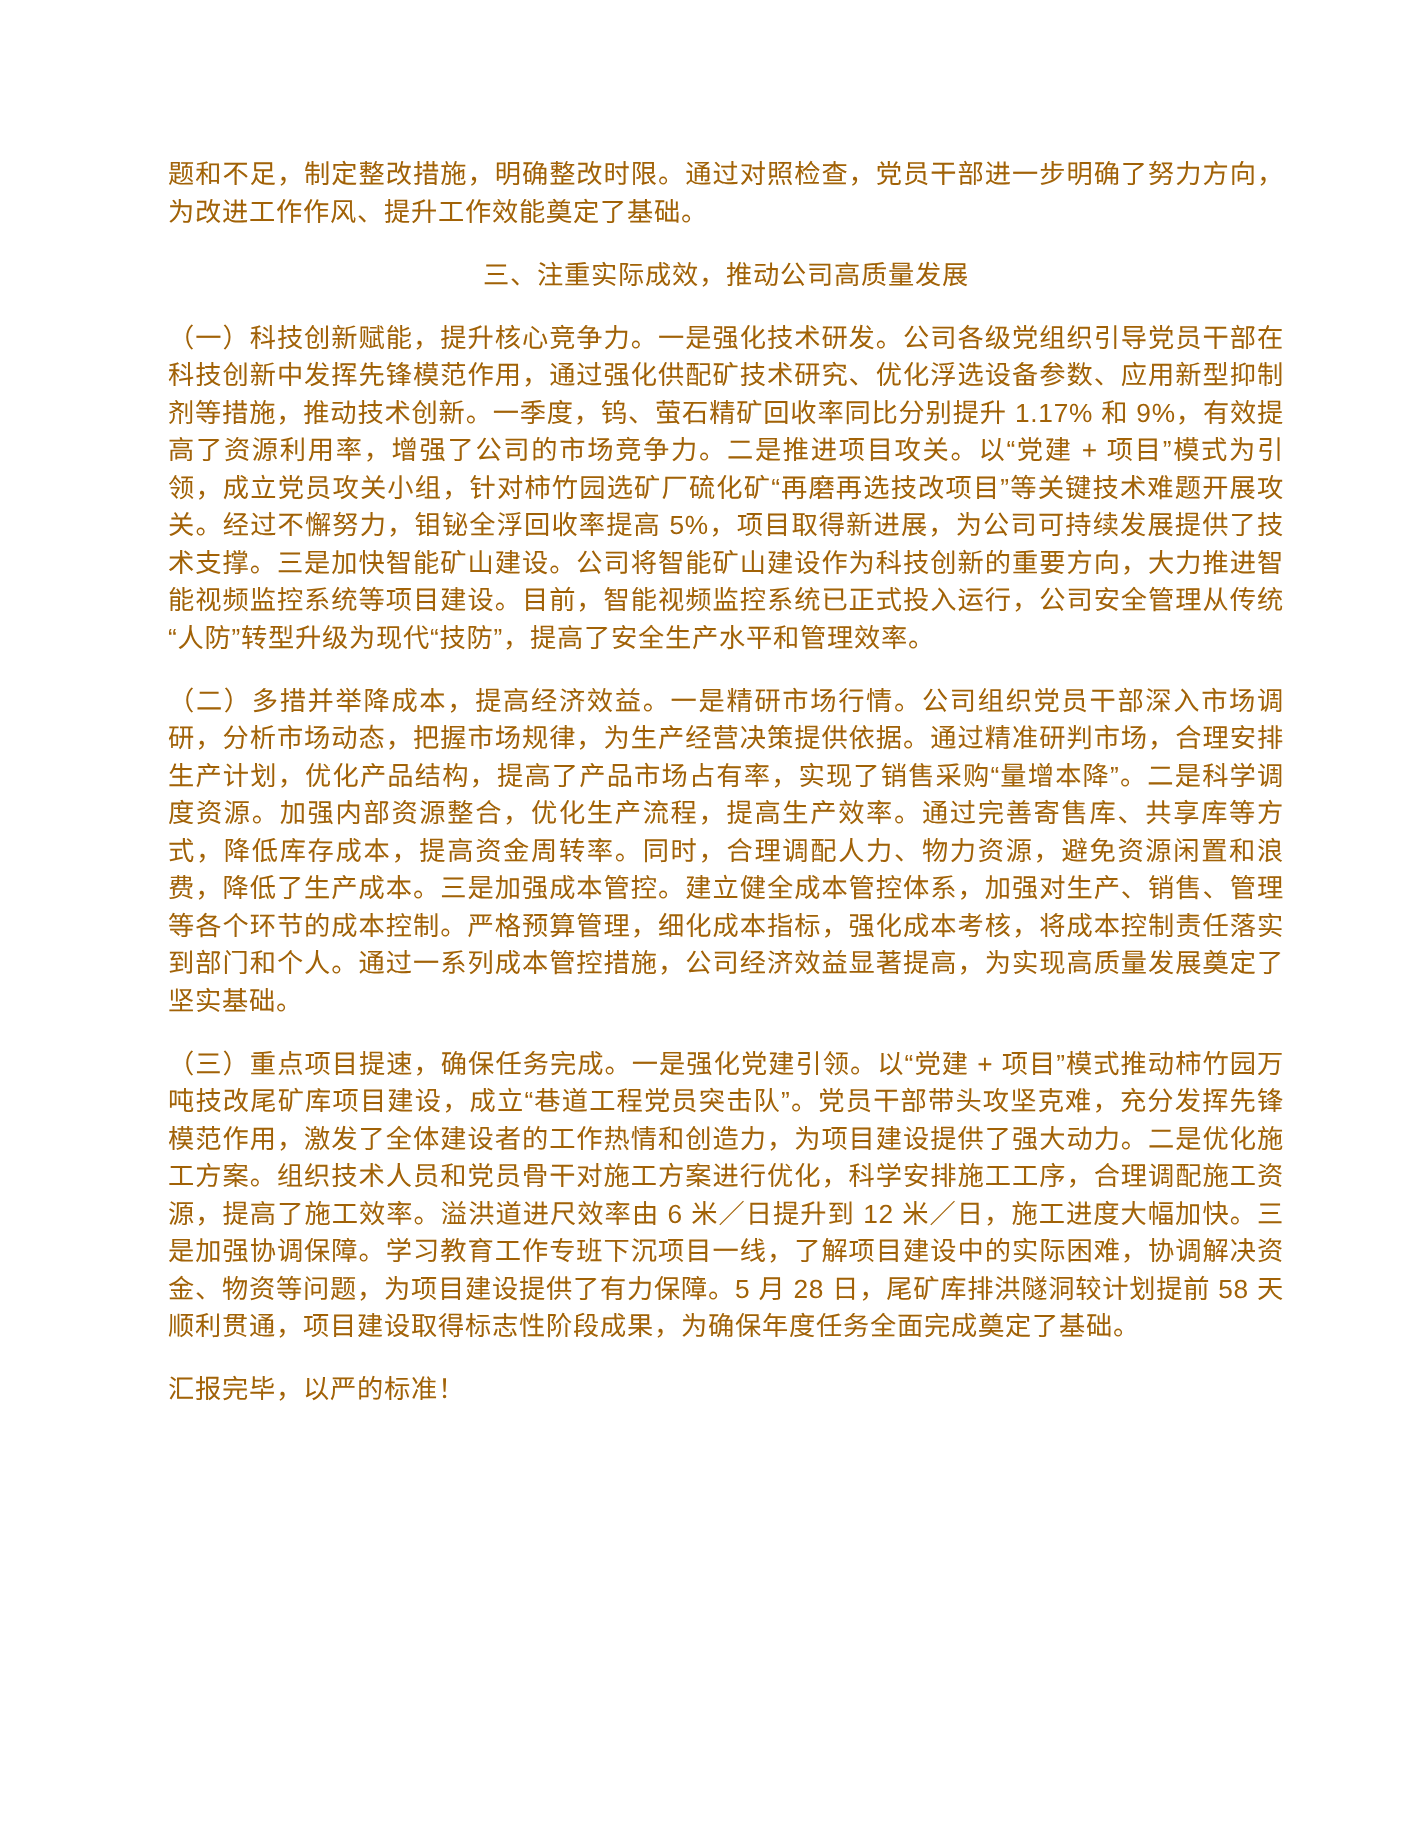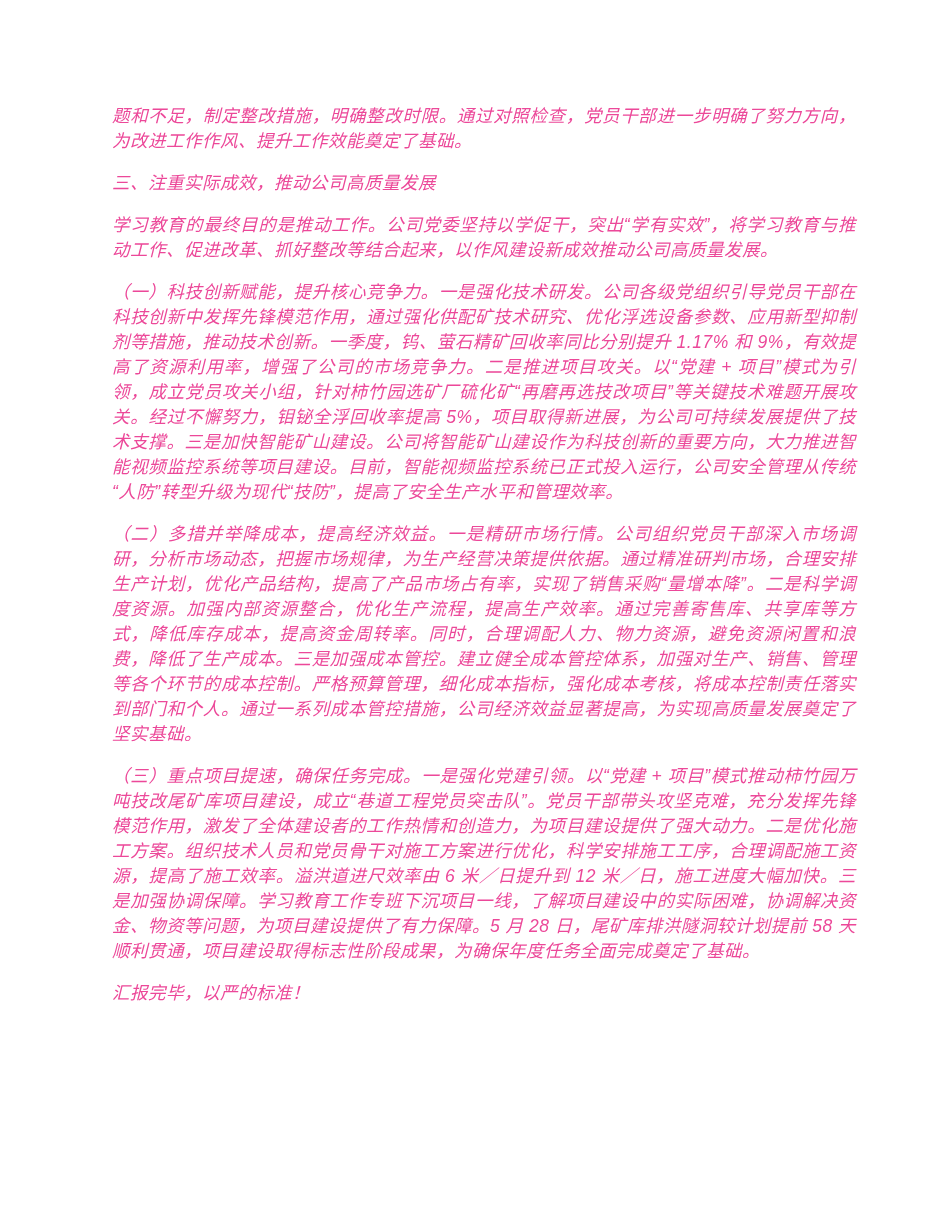--- a/index.html
+++ b/index.html
@@ -7,47 +7,45 @@
     padding: 0;
     background: #ffffff;
   }
   .page {
     position: relative;
     width: 950px;
     height: 1104px;
     background: #ffffff;
     overflow: hidden;
     font-family: "Liberation Sans", sans-serif;
-    color: #ec4899;
-    font-style: italic;
+    color: #a16207;
   }
   .content {
     position: absolute;
     left: 112px;
     top: 104px;
     width: 744px;
   }
   .para {
     font-size: 17.5px;
     line-height: 25px;
     margin: 0 0 17px 0;
     text-align: justify;
     letter-spacing: 0.5px;
     word-break: break-all;
   }
   .para.heading {
-    text-align: left;
+    text-align: center;
   }
 </style>
 </head>
 <body>
 
 <div class="page">
   <div class="content">
     <p class="para">题和不足，制定整改措施，明确整改时限。通过对照检查，党员干部进一步明确了努力方向，为改进工作作风、提升工作效能奠定了基础。</p>
     <p class="para heading">三、注重实际成效，推动公司高质量发展</p>
-    <p class="para">学习教育的最终目的是推动工作。公司党委坚持以学促干，突出“学有实效”，将学习教育与推动工作、促进改革、抓好整改等结合起来，以作风建设新成效推动公司高质量发展。</p>
     <p class="para">（一）科技创新赋能，提升核心竞争力。一是强化技术研发。公司各级党组织引导党员干部在科技创新中发挥先锋模范作用，通过强化供配矿技术研究、优化浮选设备参数、应用新型抑制剂等措施，推动技术创新。一季度，钨、萤石精矿回收率同比分别提升 1.17% 和 9%，有效提高了资源利用率，增强了公司的市场竞争力。二是推进项目攻关。以“党建 + 项目”模式为引领，成立党员攻关小组，针对柿竹园选矿厂硫化矿“再磨再选技改项目”等关键技术难题开展攻关。经过不懈努力，钼铋全浮回收率提高 5%，项目取得新进展，为公司可持续发展提供了技术支撑。三是加快智能矿山建设。公司将智能矿山建设作为科技创新的重要方向，大力推进智能视频监控系统等项目建设。目前，智能视频监控系统已正式投入运行，公司安全管理从传统“人防”转型升级为现代“技防”，提高了安全生产水平和管理效率。</p>
     <p class="para">（二）多措并举降成本，提高经济效益。一是精研市场行情。公司组织党员干部深入市场调研，分析市场动态，把握市场规律，为生产经营决策提供依据。通过精准研判市场，合理安排生产计划，优化产品结构，提高了产品市场占有率，实现了销售采购“量增本降”。二是科学调度资源。加强内部资源整合，优化生产流程，提高生产效率。通过完善寄售库、共享库等方式，降低库存成本，提高资金周转率。同时，合理调配人力、物力资源，避免资源闲置和浪费，降低了生产成本。三是加强成本管控。建立健全成本管控体系，加强对生产、销售、管理等各个环节的成本控制。严格预算管理，细化成本指标，强化成本考核，将成本控制责任落实到部门和个人。通过一系列成本管控措施，公司经济效益显著提高，为实现高质量发展奠定了坚实基础。</p>
     <p class="para">（三）重点项目提速，确保任务完成。一是强化党建引领。以“党建 + 项目”模式推动柿竹园万吨技改尾矿库项目建设，成立“巷道工程党员突击队”。党员干部带头攻坚克难，充分发挥先锋模范作用，激发了全体建设者的工作热情和创造力，为项目建设提供了强大动力。二是优化施工方案。组织技术人员和党员骨干对施工方案进行优化，科学安排施工工序，合理调配施工资源，提高了施工效率。溢洪道进尺效率由 6 米／日提升到 12 米／日，施工进度大幅加快。三是加强协调保障。学习教育工作专班下沉项目一线，了解项目建设中的实际困难，协调解决资金、物资等问题，为项目建设提供了有力保障。5 月 28 日，尾矿库排洪隧洞较计划提前 58 天顺利贯通，项目建设取得标志性阶段成果，为确保年度任务全面完成奠定了基础。</p>
     <p class="para">汇报完毕，以严的标准！</p>
   </div>
 </div>
 
 </body></html>

